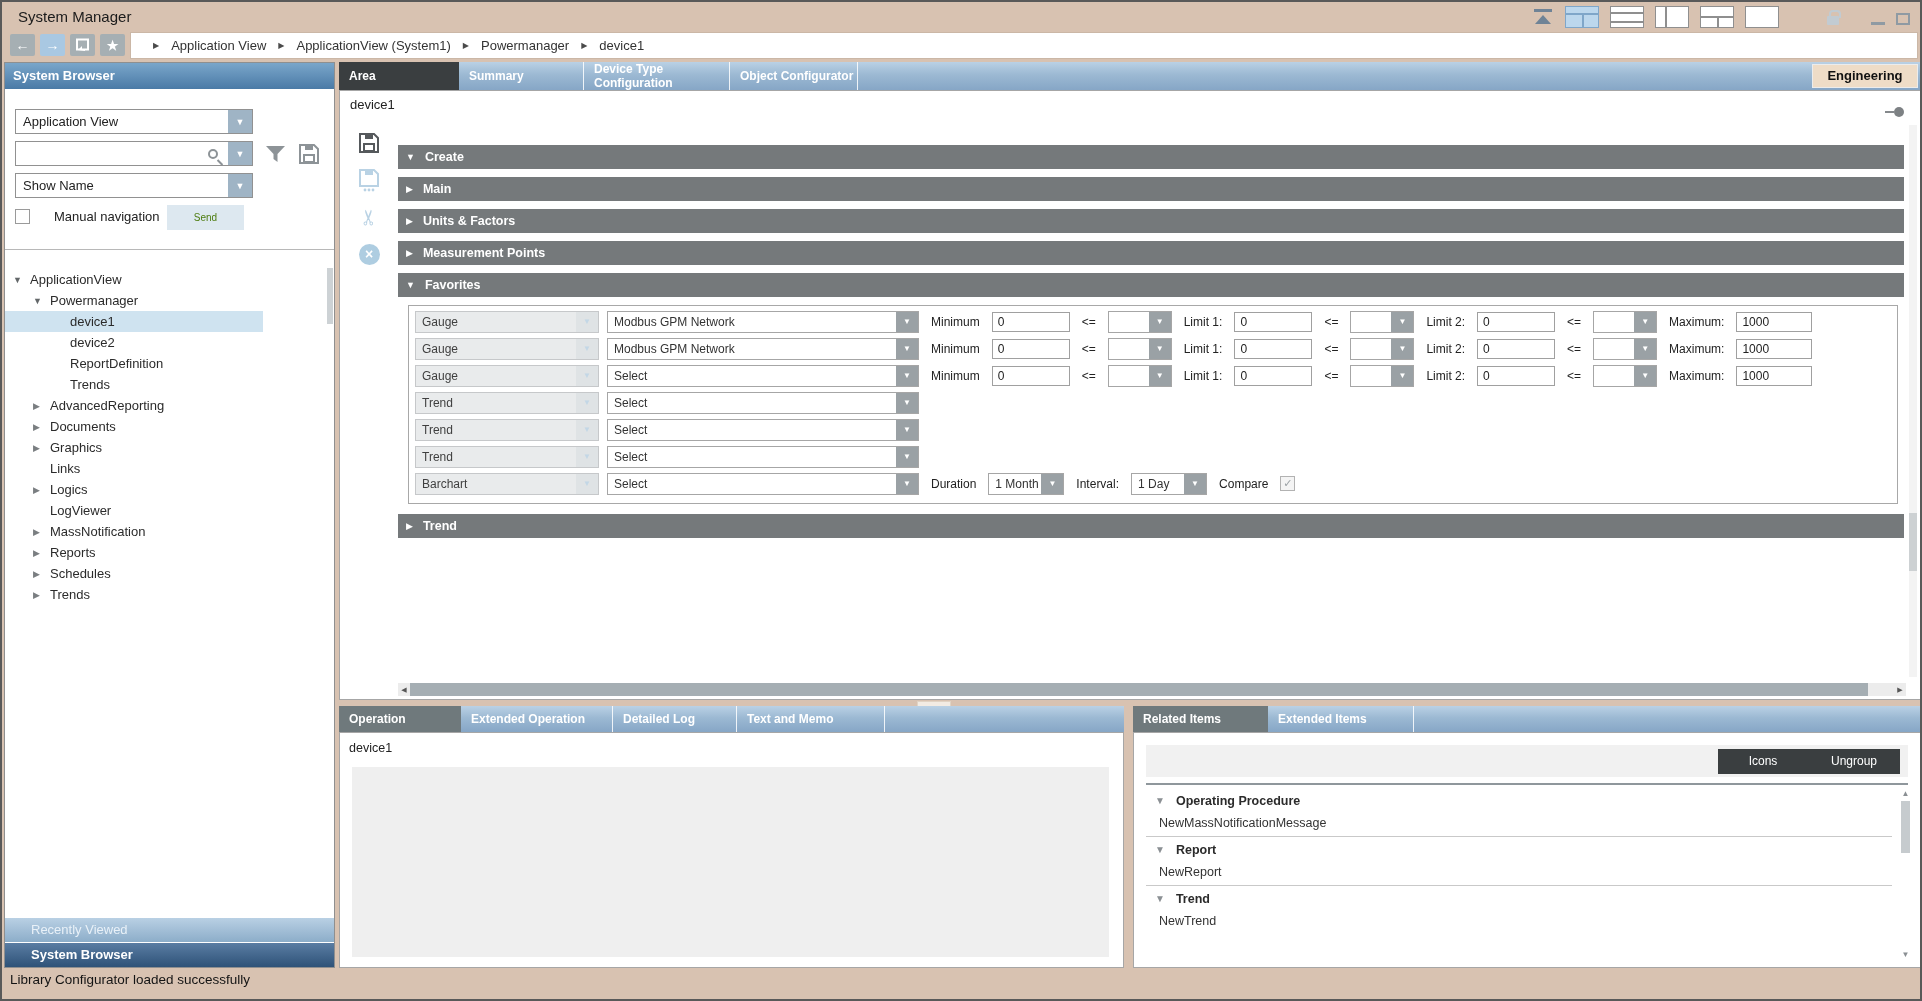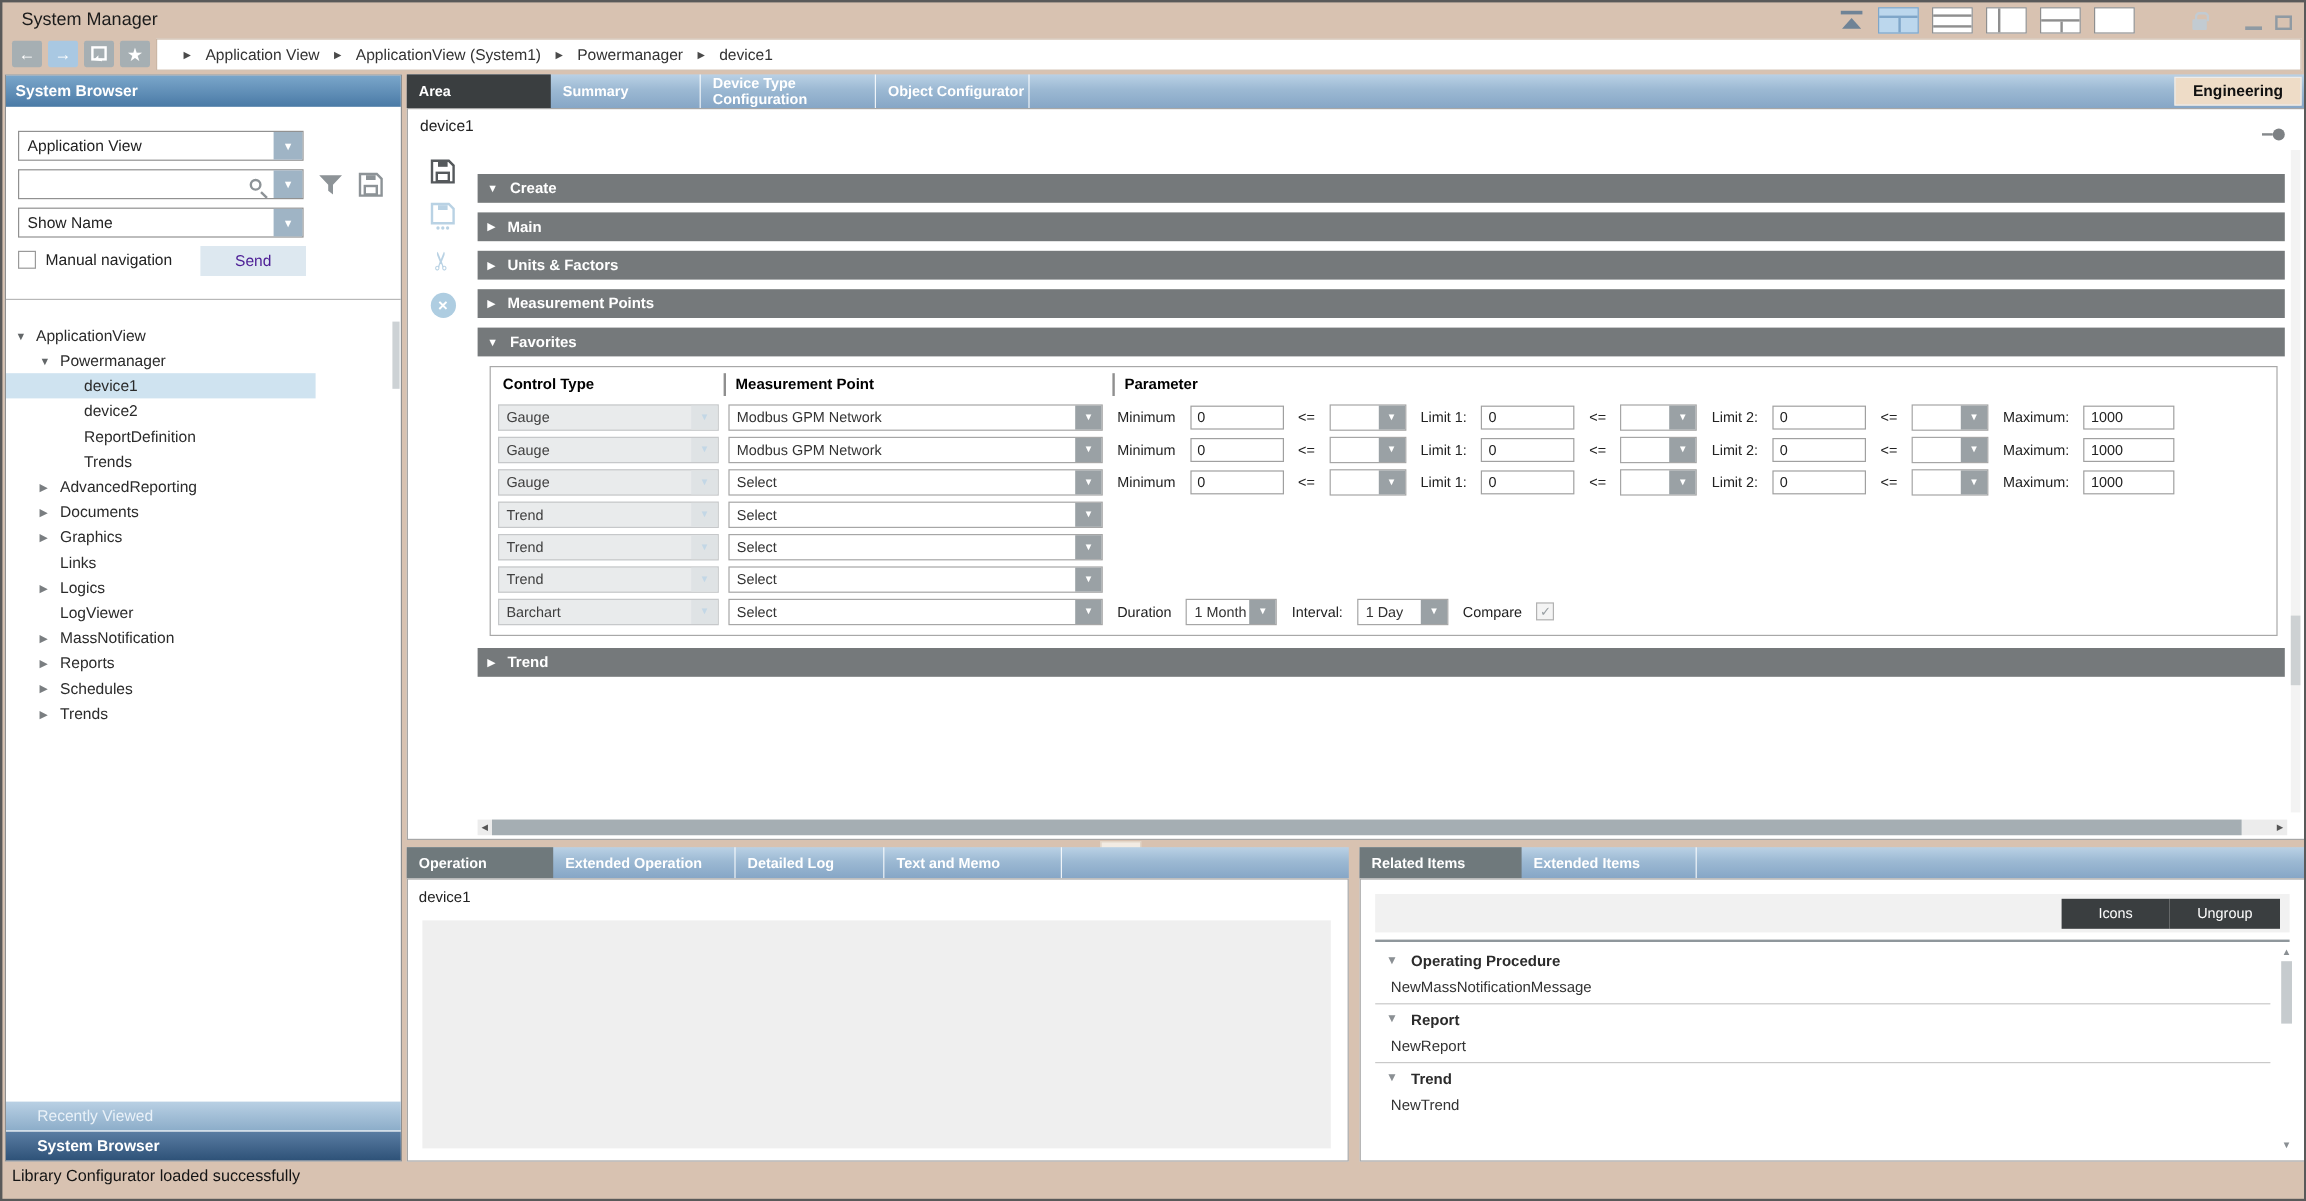--- a/index.html
+++ b/index.html
@@ -46,22 +46,22 @@
   .sel-box .stext { flex:1; font-size:13px; color:#222; line-height:23px; padding-left:7px; }
   .sel-arr { width:24px; background:#9fb4c5; color:#fff; font-size:9px; display:flex; align-items:center; justify-content:center; }
   .search-wrap { position:relative; width:238px; height:25px; border:1px solid #919191; background:#fff; display:flex; align-items:stretch; }
   .search-wrap input { flex:1; border:none; outline:none; font-size:13px; padding-left:7px; font-family:"Liberation Sans", sans-serif; color:#222;margin-top:36px; }
   .search-wrap input::placeholder { color:#9b9b9b; font-style:italic; }
   .mag { position:relative; width:10px; height:10px; border:2px solid #8d9397; border-radius:50%; align-self:center; margin-right:10px; }
   .mag::after { content:''; position:absolute; width:2px; height:7px; background:#8d9397; left:9px; top:8px; transform:rotate(-45deg); }
   .icon-btn { margin-left:12px; display:flex; align-items:center; }
   .chk { width:15px; height:15px; border:1px solid #9a9a9a; background:#fff; display:inline-flex; align-items:center; justify-content:center; font-size:11px; color:#9aa0a4; }
   .chk.checked { background:#f4f4f4; border-color:#b2b2b2; }
-  .chk-label { font-size:13px; color:#222; margin-left:8px; }
-  .send-btn { position:absolute; left:152px; top:-4px; width:88px; height:25px; background:#dde8f0; color:#4c1d95; font-size:13px; text-align:center; line-height:25px; }
+  .chk-label { font-size:13px; color:#222; margin-left:24px; }
+  .send-btn { position:absolute; left:152px; top:-4px; width:77px; height:25px; background:#dde8f0; color:#4d7c0f; font-size:10px; text-align:center; line-height:25px; }
   .ctl-sep { position:absolute; left:0; right:0; top:160px; border-top:1px solid #b8b8b8; }
   .tree { position:relative; flex:1; overflow:hidden; padding-top:10px; }
   .trow { height:21px; display:flex; align-items:center; font-size:13px; color:#2b2b2b; white-space:nowrap; }
   .trow.sel { background:#cfe3f0; width:258px; }
   .tarr { display:inline-block; width:17px; font-size:9px; color:#636769; }
   .tarr.col { color:#7a7e81; }
   .side-thumb { position:absolute; right:1px; top:205px; width:6px; height:56px; background:#cdd2d5; }
   .side-bar-btn { height:24px; flex:none; font-size:13px; color:#fff; line-height:24px; padding-left:26px; }
   .side-bar-btn.light { background:linear-gradient(180deg,#b9d0e4,#8cadc9); color:#e9f1f8; }
   .side-bar-btn.dark { background:linear-gradient(180deg,#5a7da3,#2e5278); font-weight:bold; margin-top:1px; }
@@ -393,27 +393,20 @@
             <span class="sarr">▶</span>
             <span class="slabel">Measurement Points</span>
           </div>
         <div class="sec">
             <span class="sarr">▼</span>
             <span class="slabel">Favorites</span>
           </div>
 
         <div class="fav-box">
           <div class="ftable">
-            <div class="fhead">
-              <span class="fh" style="left:6px">Control Type</span>
-              <i class="fsep" style="left:190px"></i>
-              <span class="fh" style="left:200px">Measurement Point</span>
-              <i class="fsep" style="left:514px"></i>
-              <span class="fh" style="left:524px">Parameter</span>
-            </div>
             <div id="frows">
                 <div class="frow">
                   <div class="combo ct dis">
                     <span class="cval">Gauge</span>
                     <span class="carr">▼</span>
                   </div>
                   <div class="combo mp">
                     <span class="cval">Modbus GPM Network</span>
                     <span class="carr">▼</span>
                   </div>

